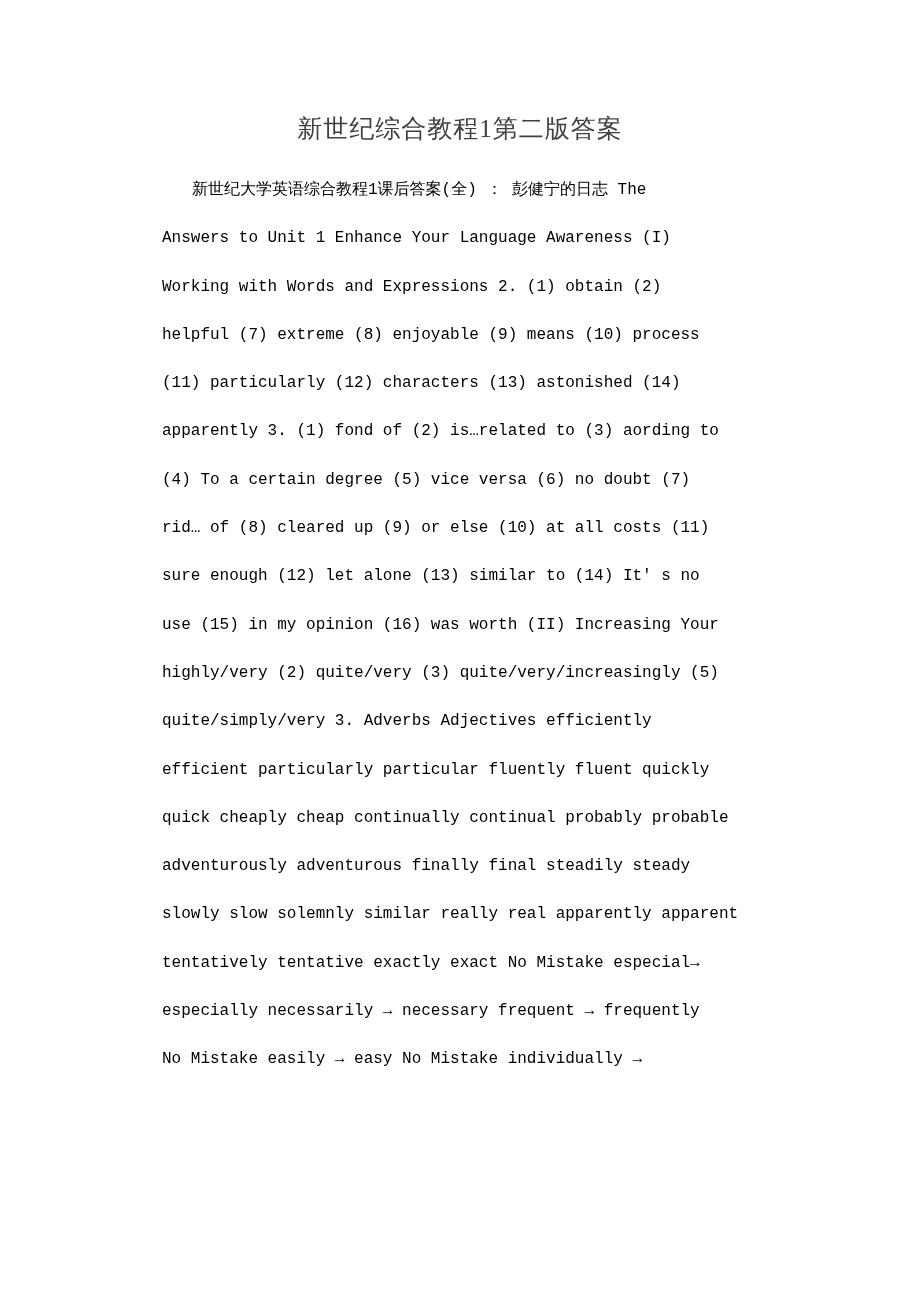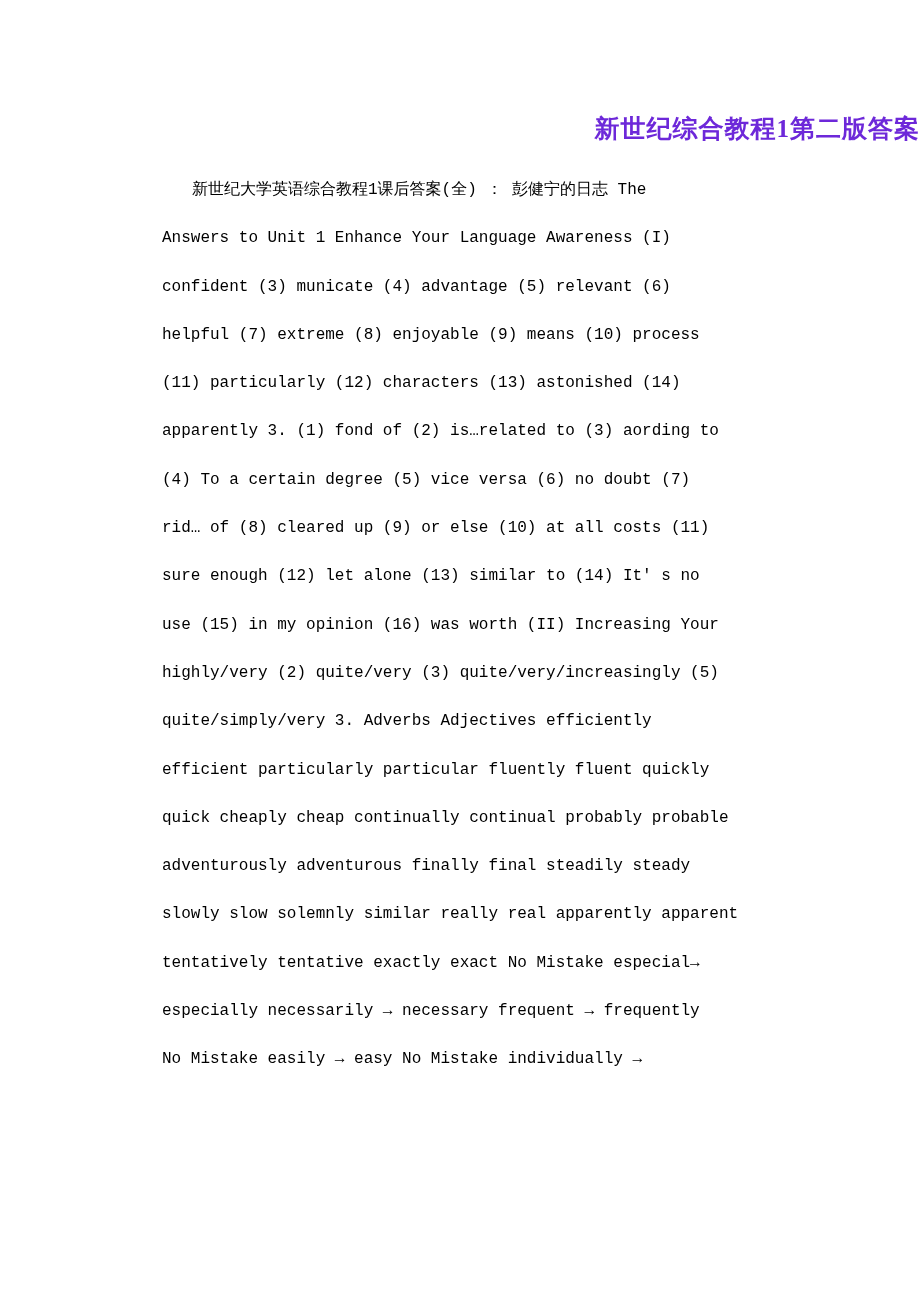--- a/index.html
+++ b/index.html
@@ -13,26 +13,26 @@
     height: 1302px;
     background: #ffffff;
     color: #000000;
     overflow: hidden;
   }
   .doc-title {
     position: absolute;
     top: 112px;
     left: 0;
     width: 100%;
-    text-align: right;
+    text-align: center;
     font-family: "Liberation Serif", "DejaVu Serif", serif;
     font-size: 25px;
-    font-weight: bold;
+    font-weight: normal;
     letter-spacing: 1px;
-    color: #6d28d9;
+    color: #404040;
   }
   .doc-body {
     position: absolute;
     top: 166px;
     left: 138px;
     width: 660px;
     font-family: "Liberation Mono", "DejaVu Sans Mono", monospace;
     font-size: 16px;
     color: #000000;
     margin-left: 24px;
@@ -49,21 +49,21 @@
 </style>
 </head>
 <body>
 
 <div class="page">
   <div class="doc-title">新世纪综合教程1第二版答案</div>
 
   <div class="doc-body">
     <div class="text-line indent">新世纪大学英语综合教程1课后答案(全) ： 彭健宁的日志 The</div>
     <div class="text-line">Answers to Unit 1 Enhance Your Language Awareness (I)</div>
-    <div class="text-line">confident (3) municate (4) advantage (5) relevant (6)</div>
+    <div class="text-line">Working with Words and Expressions 2. (1) obtain (2)</div>
     <div class="text-line">helpful (7) extreme (8) enjoyable (9) means (10) process</div>
     <div class="text-line">(11) particularly (12) characters (13) astonished (14)</div>
     <div class="text-line">apparently 3. (1) fond of (2) is…related to (3) aording to</div>
     <div class="text-line">(4) To a certain degree (5) vice versa (6) no doubt (7)</div>
     <div class="text-line">rid… of (8) cleared up (9) or else (10) at all costs (11)</div>
     <div class="text-line">sure enough (12) let alone (13) similar to (14) It' s no</div>
     <div class="text-line">use (15) in my opinion (16) was worth (II) Increasing Your</div>
     <div class="text-line">highly/very (2) quite/very (3) quite/very/increasingly (5)</div>
     <div class="text-line">quite/simply/very 3. Adverbs Adjectives efficiently</div>
     <div class="text-line">efficient particularly particular fluently fluent quickly</div>

